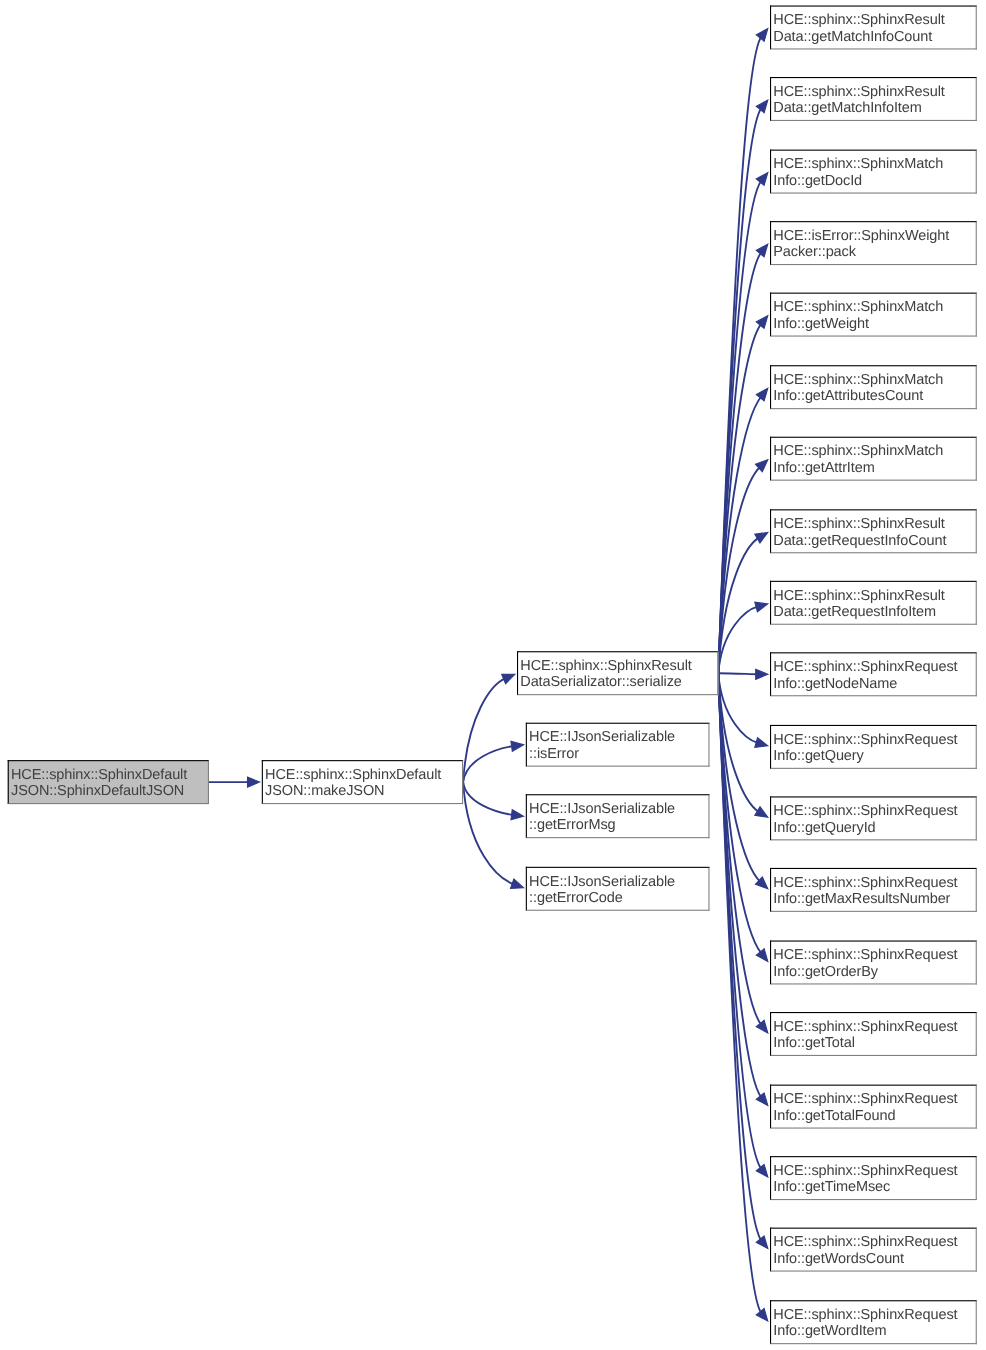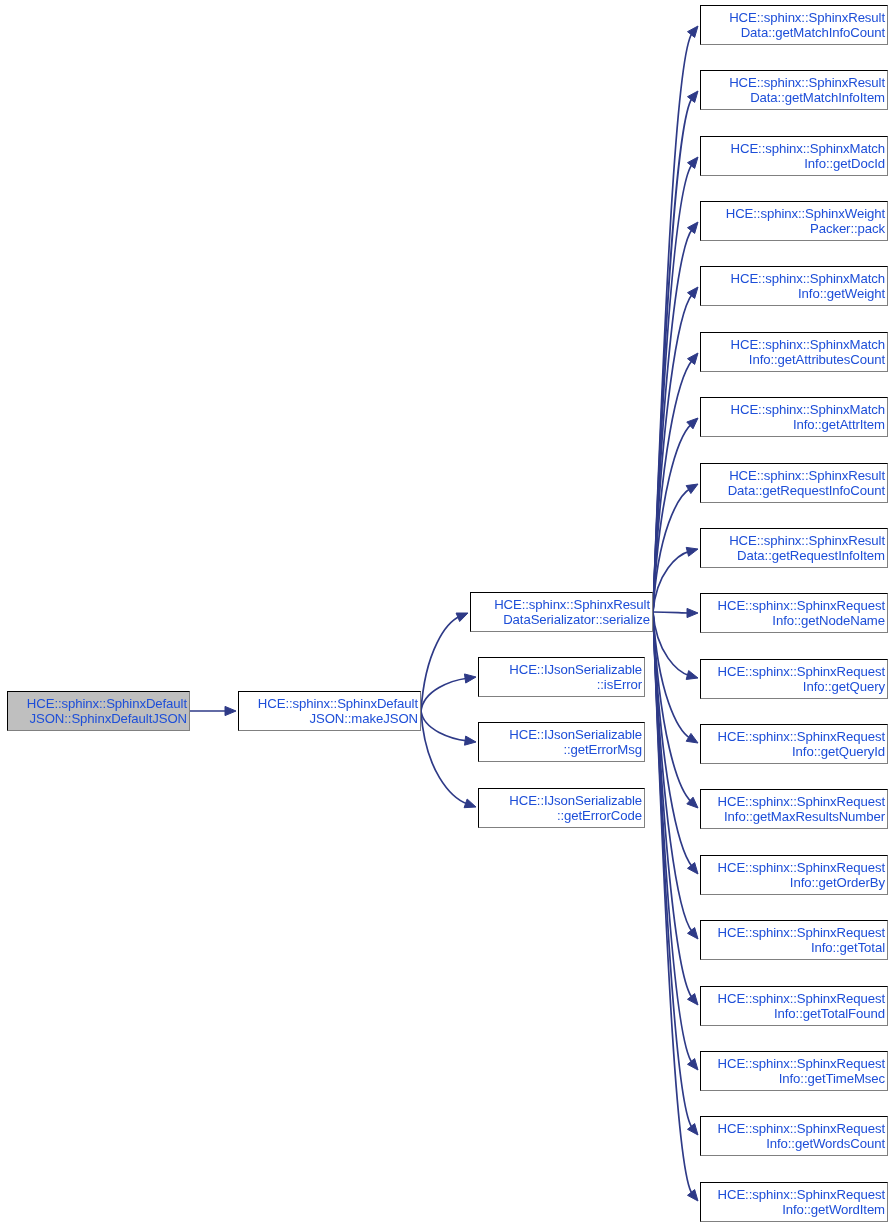--- a/index.html
+++ b/index.html
@@ -23,24 +23,24 @@
   .node {
     position: absolute;
     box-sizing: border-box;
     background: #ffffff;
     border: 1px solid #000000;
     border-right-color: #808080;
     border-bottom-color: #808080;
     display: flex;
     align-items: center;
     justify-content: center;
-    text-align: right;
+    text-align: left;
     font-size: 13.2px;
     line-height: 15.5px;
-    color: #1d4ed8;
+    color: #404040;
     letter-spacing: -0.1px;
     white-space: pre-line;
     z-index: 5;
   }
   .node.highlight {
     background: #bfbfbf;
   }
   .node-label {
     display: block;
     width: 100%;
@@ -132,21 +132,21 @@
       <div class="node" style="left: 478px; top: 722px; width: 167px; height: 40px;"><span class="node-label">HCE::IJsonSerializable
 ::getErrorMsg</span></div>
       <div class="node" style="left: 478px; top: 788px; width: 167px; height: 40px;"><span class="node-label">HCE::IJsonSerializable
 ::getErrorCode</span></div>
       <div class="node" style="left: 700px; top: 5px; width: 188px; height: 40px;"><span class="node-label">HCE::sphinx::SphinxResult
 Data::getMatchInfoCount</span></div>
       <div class="node" style="left: 700px; top: 70px; width: 188px; height: 40px;"><span class="node-label">HCE::sphinx::SphinxResult
 Data::getMatchInfoItem</span></div>
       <div class="node" style="left: 700px; top: 136px; width: 188px; height: 40px;"><span class="node-label">HCE::sphinx::SphinxMatch
 Info::getDocId</span></div>
-      <div class="node" style="left: 700px; top: 201px; width: 188px; height: 40px;"><span class="node-label">HCE::sphinx::SphinxWeight
+      <div class="node" style="left: 700px; top: 201px; width: 188px; height: 40px;"><span class="node-label">HCE::isError::SphinxWeight
 Packer::pack</span></div>
       <div class="node" style="left: 700px; top: 266px; width: 188px; height: 40px;"><span class="node-label">HCE::sphinx::SphinxMatch
 Info::getWeight</span></div>
       <div class="node" style="left: 700px; top: 332px; width: 188px; height: 40px;"><span class="node-label">HCE::sphinx::SphinxMatch
 Info::getAttributesCount</span></div>
       <div class="node" style="left: 700px; top: 397px; width: 188px; height: 40px;"><span class="node-label">HCE::sphinx::SphinxMatch
 Info::getAttrItem</span></div>
       <div class="node" style="left: 700px; top: 463px; width: 188px; height: 40px;"><span class="node-label">HCE::sphinx::SphinxResult
 Data::getRequestInfoCount</span></div>
       <div class="node" style="left: 700px; top: 528px; width: 188px; height: 40px;"><span class="node-label">HCE::sphinx::SphinxResult

